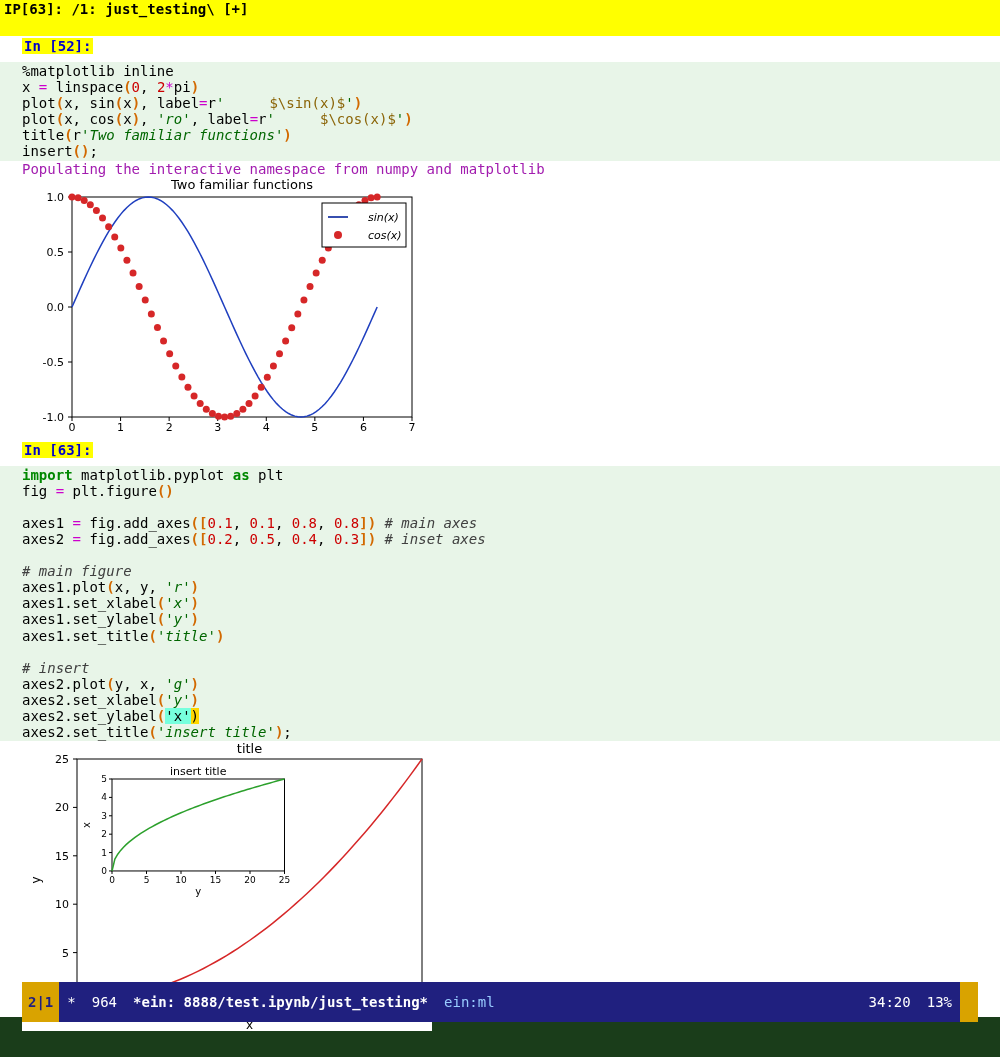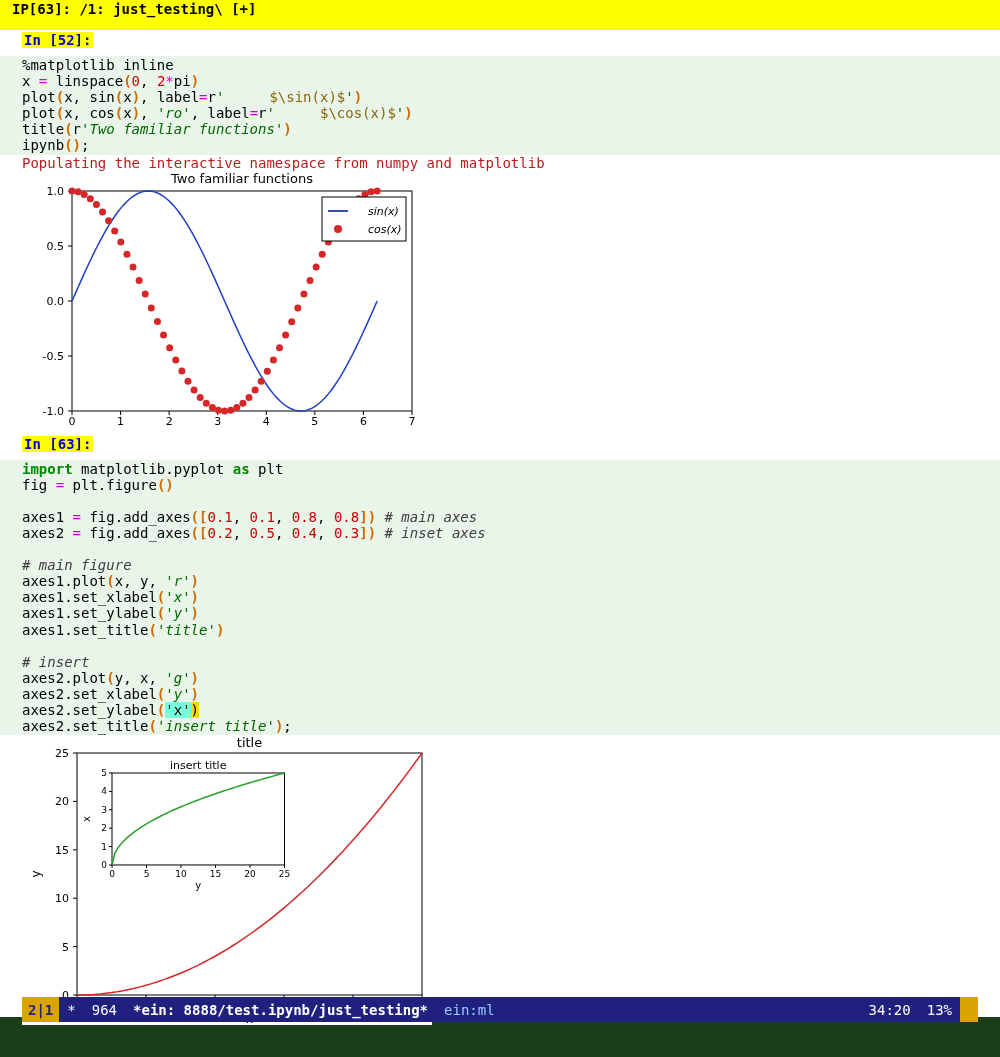--- a/index.html
+++ b/index.html
@@ -29,22 +29,22 @@
     top: 0;
     left: 0;
     right: 0;
     bottom: 40px;
     background: #fff;
   }
   .titlebar {
     background: #ffff00;
     color: #000;
     font-weight: bold;
-    padding: 0 12px;
-    height: 30px;
+    padding: 0 4px;
+    height: 36px;
     line-height: 18px;
     white-space: pre;
   }
   .cell {
     position: relative;
   }
   .prompt {
     display: inline-block;
     background: #ffff00;
     color: #0000cc;
@@ -55,21 +55,21 @@
   .codeblock {
     background: #e8f5e8;
     padding: 1px 0 1px 22px;
     white-space: pre;
     line-height: 1.15;
     color: #000;
   }
   .outtext {
     padding: 0 0 0 22px;
     white-space: pre;
-    color: #b91c1c;
+    color: #a21caf;
   }
   .codeblock span.kw { color: #008800; font-weight: bold; }
   .codeblock span.ps { color: #d26900; font-weight: bold; } 
   .codeblock span.num { color: #cc0000; }
   .codeblock span.str { color: #006600; font-style: italic;}
   .codeblock span.cmt { color: #404040; font-style: italic;}
   .codeblock span.lat { color: #8b6508; margin-left: 45px; }
   .codeblock span.op  { color: #cc00cc; }
   .codeblock span.hlp { background:#7fd; }
   .codeblock span.cur { background:#ffd700; }
@@ -77,21 +77,21 @@
   .plot {
     background: #fff;
     margin-left: 22px;
   }
 
   .statusbar {
     position: absolute;
     left: 22px;
     right: 22px;
     bottom: 35px;
-    height: 25px;
+    height: 40px;
     background: #20207f;
     color: #fff;
     display: flex;
     align-items: center;
     font-size: 14px;
   }
   .statusbar .seg { padding: 0 8px; white-space: pre; }
   .statusbar .badge {
     background: #d9a300;
     color: #20207f;
@@ -117,21 +117,21 @@
 <div class="editor">
   <div class="titlebar">IP[63]: /1: just_testing\ [+]</div>
 
   <div class="cell">
     <span class="prompt">In [52]:</span>
     <div class="codeblock" id="code1"><span>%matplotlib inline</span>
 <span>x </span><span class="op">=</span><span> linspace</span><span class="ps">(</span><span class="num">0</span><span>, </span><span class="num">2</span><span class="op">*</span><span>pi</span><span class="ps">)</span>
 <span>plot</span><span class="ps">(</span><span>x</span><span>, sin</span><span class="ps">(</span><span>x</span><span class="ps">)</span><span>, label</span><span class="op">=</span><span>r</span><span class="str">'</span><span class="lat">$\sin(x)$</span><span class="str">'</span><span class="ps">)</span>
 <span>plot</span><span class="ps">(</span><span>x</span><span>, cos</span><span class="ps">(</span><span>x</span><span class="ps">)</span><span>, </span><span class="str">'ro'</span><span>, label</span><span class="op">=</span><span>r</span><span class="str">'</span><span class="lat">$\cos(x)$</span><span class="str">'</span><span class="ps">)</span>
 <span>title</span><span class="ps">(</span><span>r</span><span class="str">'Two familiar functions'</span><span class="ps">)</span>
-<span>ipynb</span><span class="ps">()</span><span>;</span></div>
+<span>insert</span><span class="ps">()</span><span>;</span></div>
     <div class="outtext">Populating the interactive namespace from numpy and matplotlib</div>
 
     <svg class="plot" id="plot1" width="400" height="260">
         <rect x="50" y="20" width="340" height="220" stroke="#000" fill="#fff"></rect>
         <line x1="50" y1="240" x2="50" y2="244" stroke="#000"></line>
         <text x="50" y="254" font-size="11" text-anchor="middle">0</text>
         <line x1="98.57142857142857" y1="240" x2="98.57142857142857" y2="244" stroke="#000"></line>
         <text x="98.57142857142857" y="254" font-size="11" text-anchor="middle">1</text>
         <line x1="147.14285714285714" y1="240" x2="147.14285714285714" y2="244" stroke="#000"></line>
         <text x="147.14285714285714" y="254" font-size="11" text-anchor="middle">2</text>

